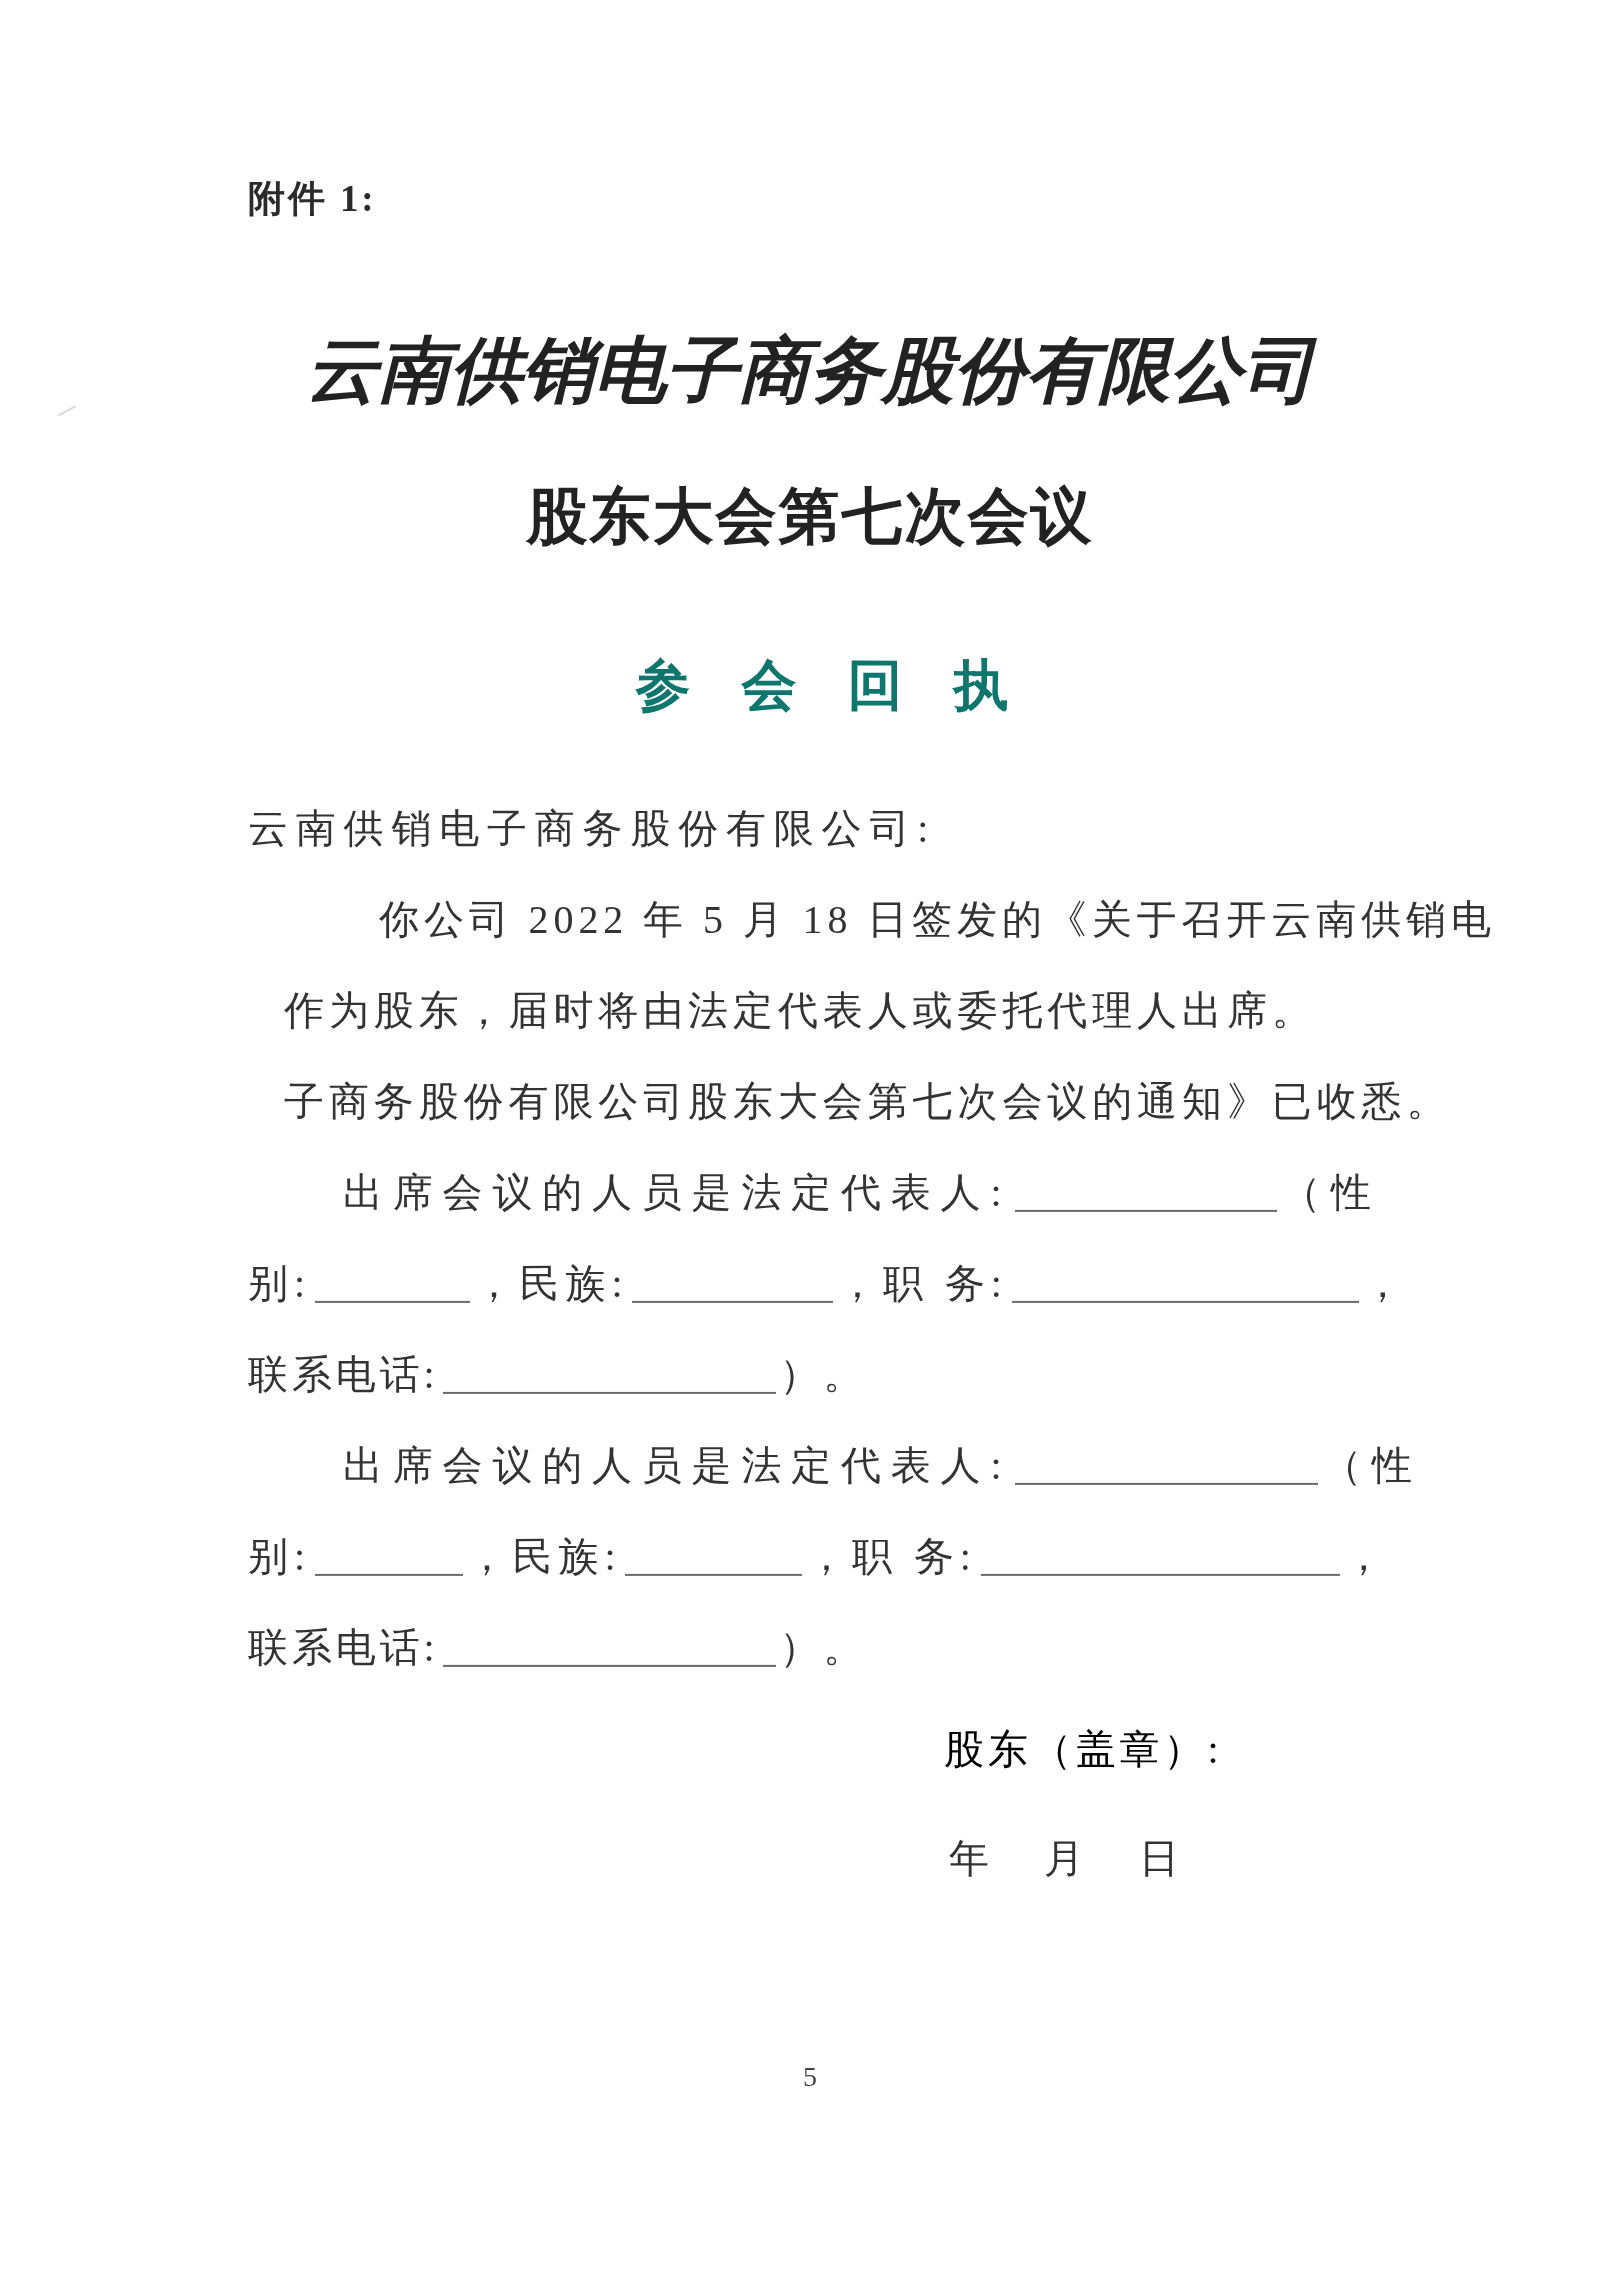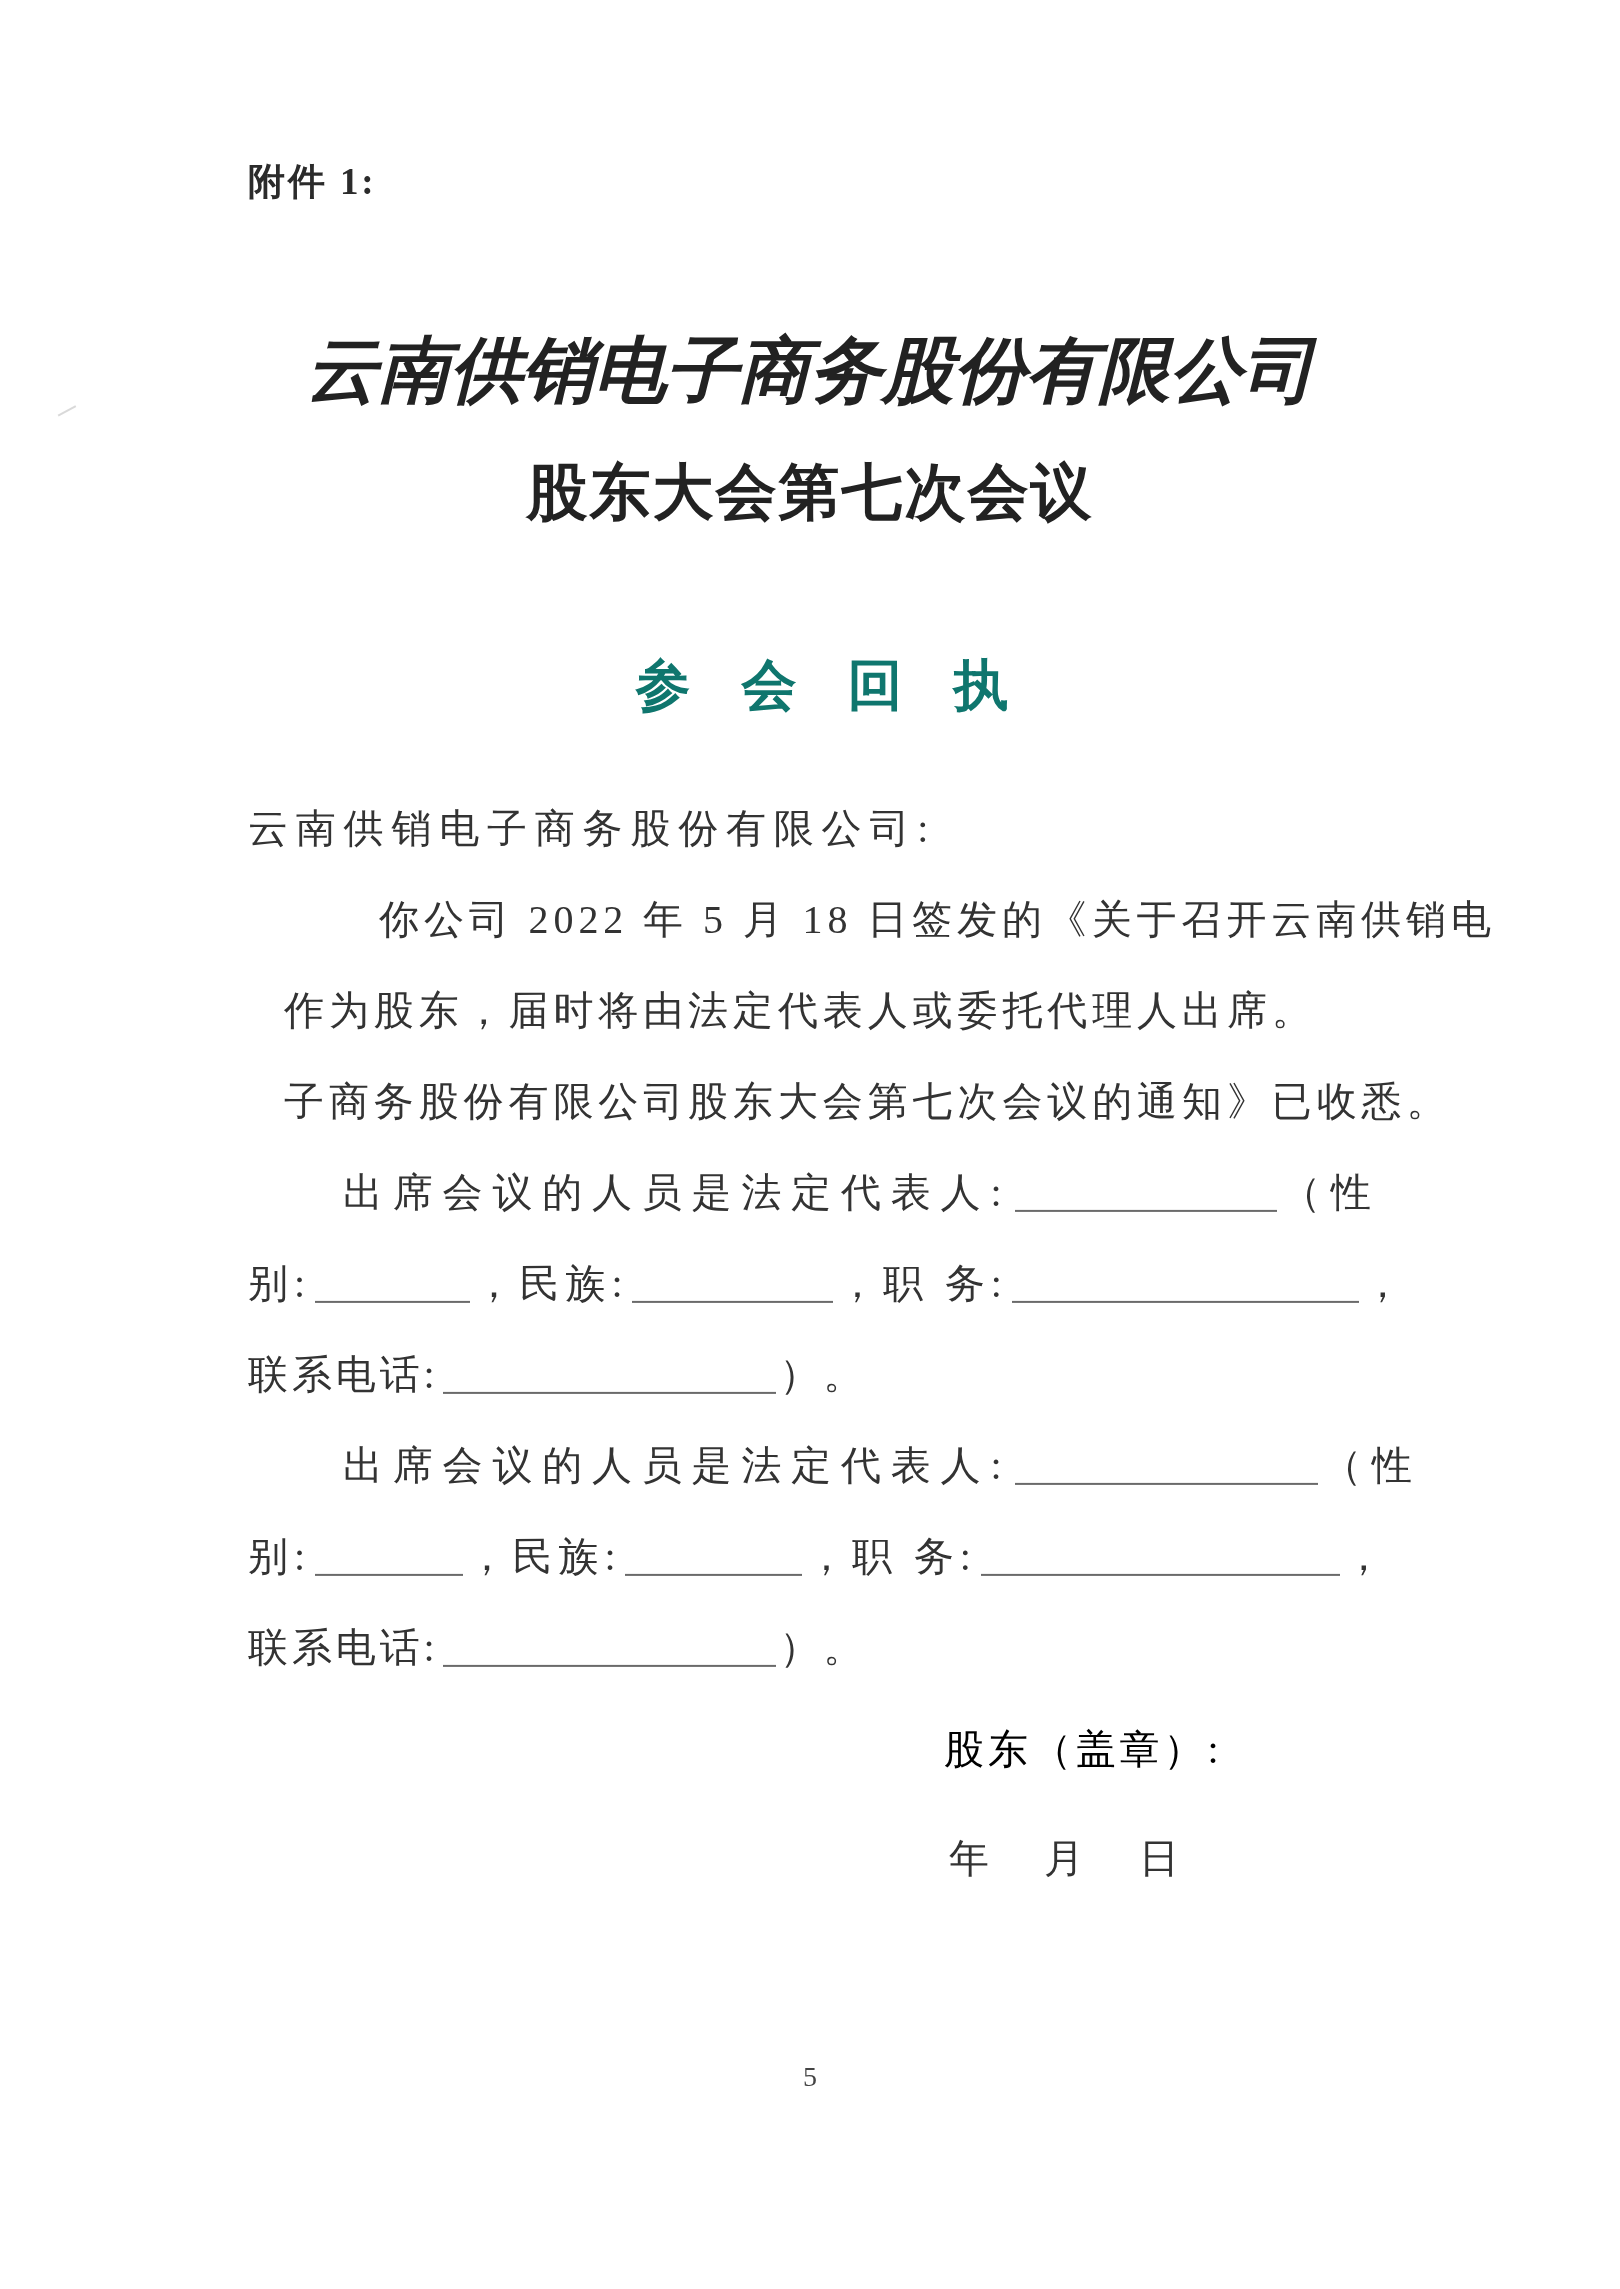--- a/index.html
+++ b/index.html
@@ -13,31 +13,31 @@
   }
   
   .artifact {
     position:absolute; left:57px; top:410px;
     width:19.6px; height:0;
     border-top:2px solid #c9c9c9;
     transform:rotate(-28deg);
     opacity:.7;
   }
   .attachment {
-    position:absolute; left:248px; top:157px;
+    position:absolute; left:248px; top:174px;
     font-size:37px; font-weight:700; color:#2b2b2b;
     letter-spacing:2.9px;
   }
   .title {
     position:absolute; left:0; width:100%;
     text-align:center; font-weight:700; color:#222;
     white-space:nowrap;
   }
   .t1 { top:323px; font-size:72px; letter-spacing:0;font-style:italic; }
-  .t2 { top:452px; font-size:61px; letter-spacing:2px; }
+  .t2 { top:476px; font-size:61px; letter-spacing:2px; }
   .heading {
     position:absolute; left:0; top:637px; width:100%;
     text-align:center; font-weight:700; color:#0f766e;
     font-size:55px; margin:12px;
   }
   .heading span { letter-spacing:51px; margin-right:-51px; }
 
   .docbody {
     position:absolute; left:248px; top:783px; width:1220px;
   }

